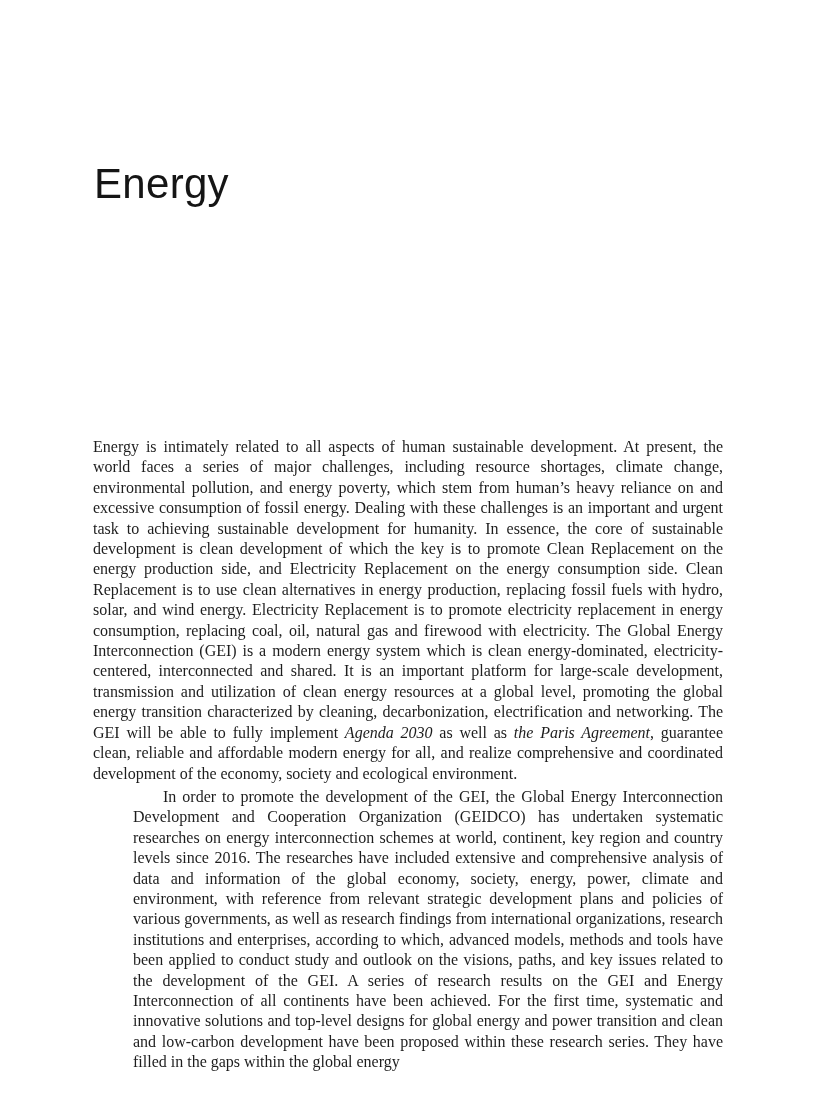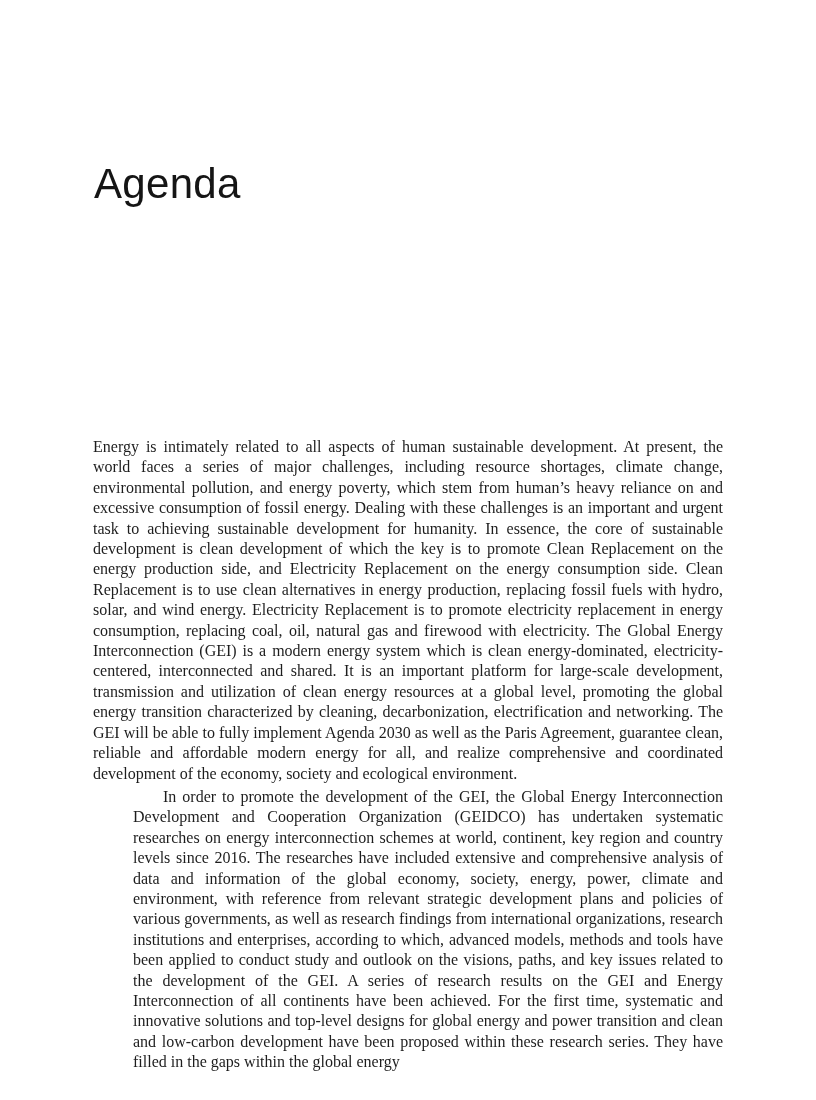--- a/index.html
+++ b/index.html
@@ -42,26 +42,27 @@
     padding: 0;
   }
   .para + .para {
     margin-top: 3px;
   }
   .indent {
     text-indent: 30px;
     margin-left: 40px;
   }
   .it {
+    font-style: italic;
     margin-top: 27px;
   }
 </style>
 </head>
 <body>
 
 <div class="page">
-  <h1 class="title">Agenda</h1>
+  <h1 class="title">Energy</h1>
 
   <div class="body-text">
     <p class="para"><span>Energy is intimately related to all aspects of human sustainable development. At present, the world faces a series of major challenges, including resource shortages, climate change, environmental pollution, and energy poverty, which stem from human’s heavy reliance on and excessive consumption of fossil energy. Dealing with these challenges is an important and urgent task to achieving sustainable development for humanity. In essence, the core of sustainable development is clean development of which the key is to promote Clean Replacement on the energy production side, and Electricity Replacement on the energy consumption side. Clean Replacement is to use clean alternatives in energy production, replacing fossil fuels with hydro, solar, and wind energy. Electricity Replacement is to promote electricity replacement in energy consumption, replacing coal, oil, natural gas and firewood with electricity. The Global Energy Interconnection (GEI) is a modern energy system which is clean energy-dominated, electricity-centered, interconnected and shared. It is an important platform for large-scale development, transmission and utilization of clean energy resources at a global level, promoting the global energy transition characterized by cleaning, decarbonization, electrification and networking. The GEI will be able to fully implement </span><span class="it">Agenda 2030</span><span> as well as </span><span class="it">the Paris Agreement</span><span>, guarantee clean, reliable and affordable modern energy for all, and realize comprehensive and coordinated development of the economy, society and ecological environment.</span></p>
     <p class="para indent">In order to promote the development of the GEI, the Global Energy Interconnection Development and Cooperation Organization (GEIDCO) has undertaken systematic researches on energy interconnection schemes at world, continent, key region and country levels since 2016. The researches have included extensive and comprehensive analysis of data and information of the global economy, society, energy, power, climate and environment, with reference from relevant strategic development plans and policies of various governments, as well as research findings from international organizations, research institutions and enterprises, according to which, advanced models, methods and tools have been applied to conduct study and outlook on the visions, paths, and key issues related to the development of the GEI. A series of research results on the GEI and Energy Interconnection of all continents have been achieved. For the first time, systematic and innovative solutions and top-level designs for global energy and power transition and clean and low-carbon development have been proposed within these research series. They have filled in the gaps within the global energy</p>
   </div>
 </div>
 
 </body></html>

